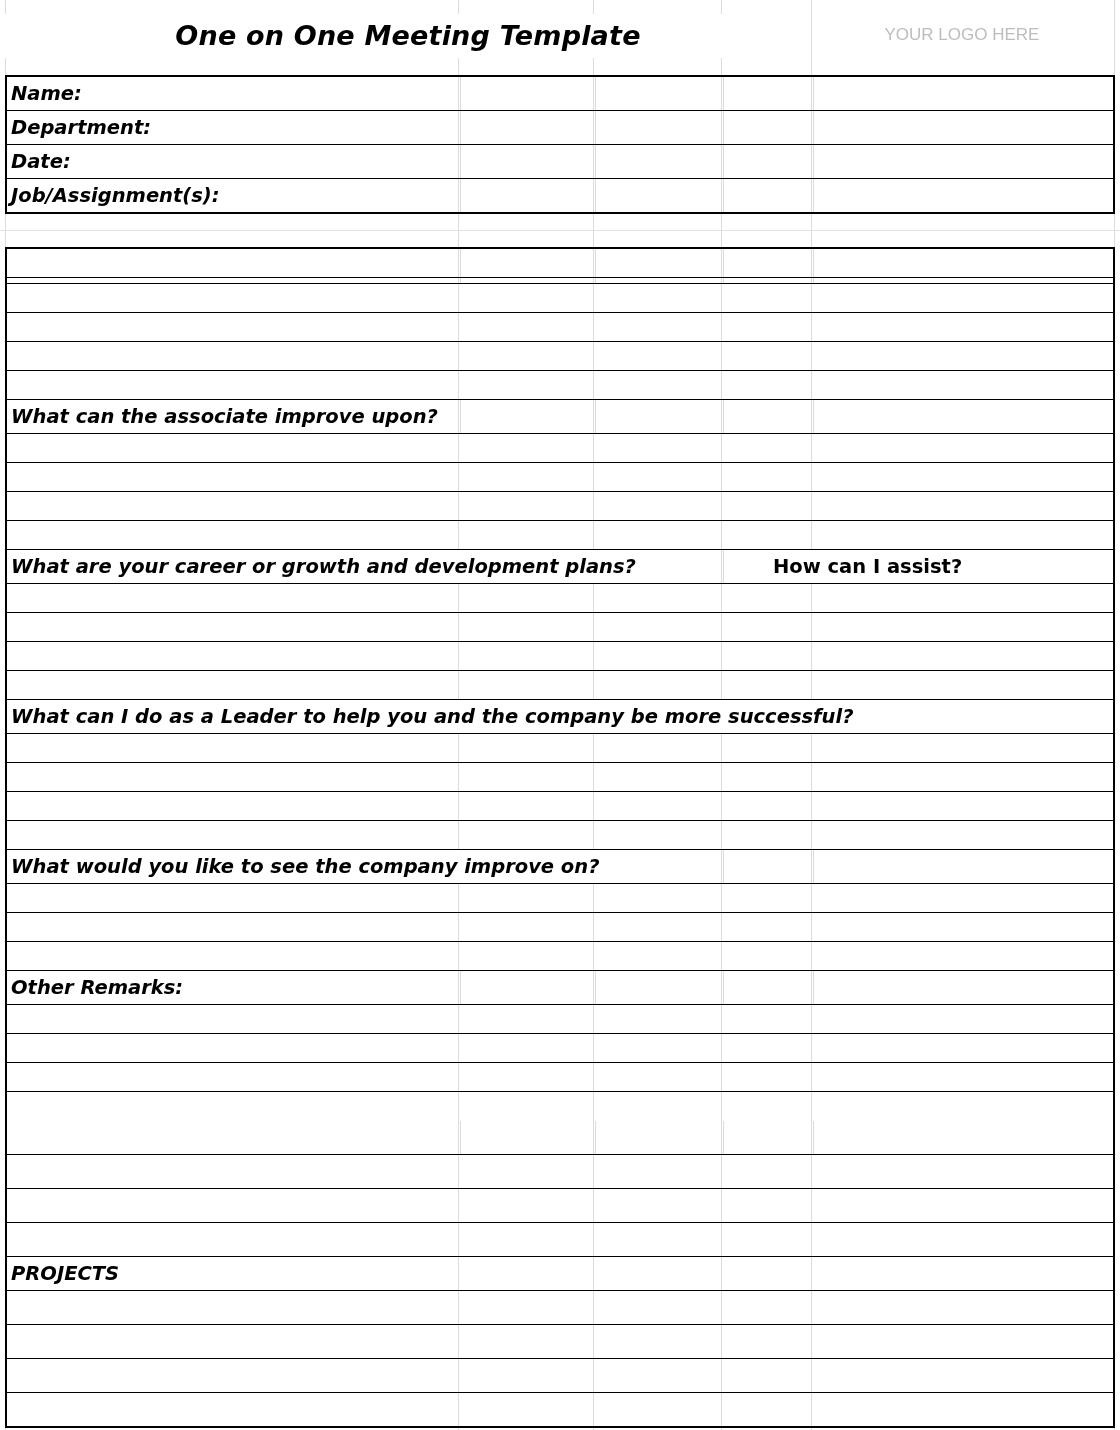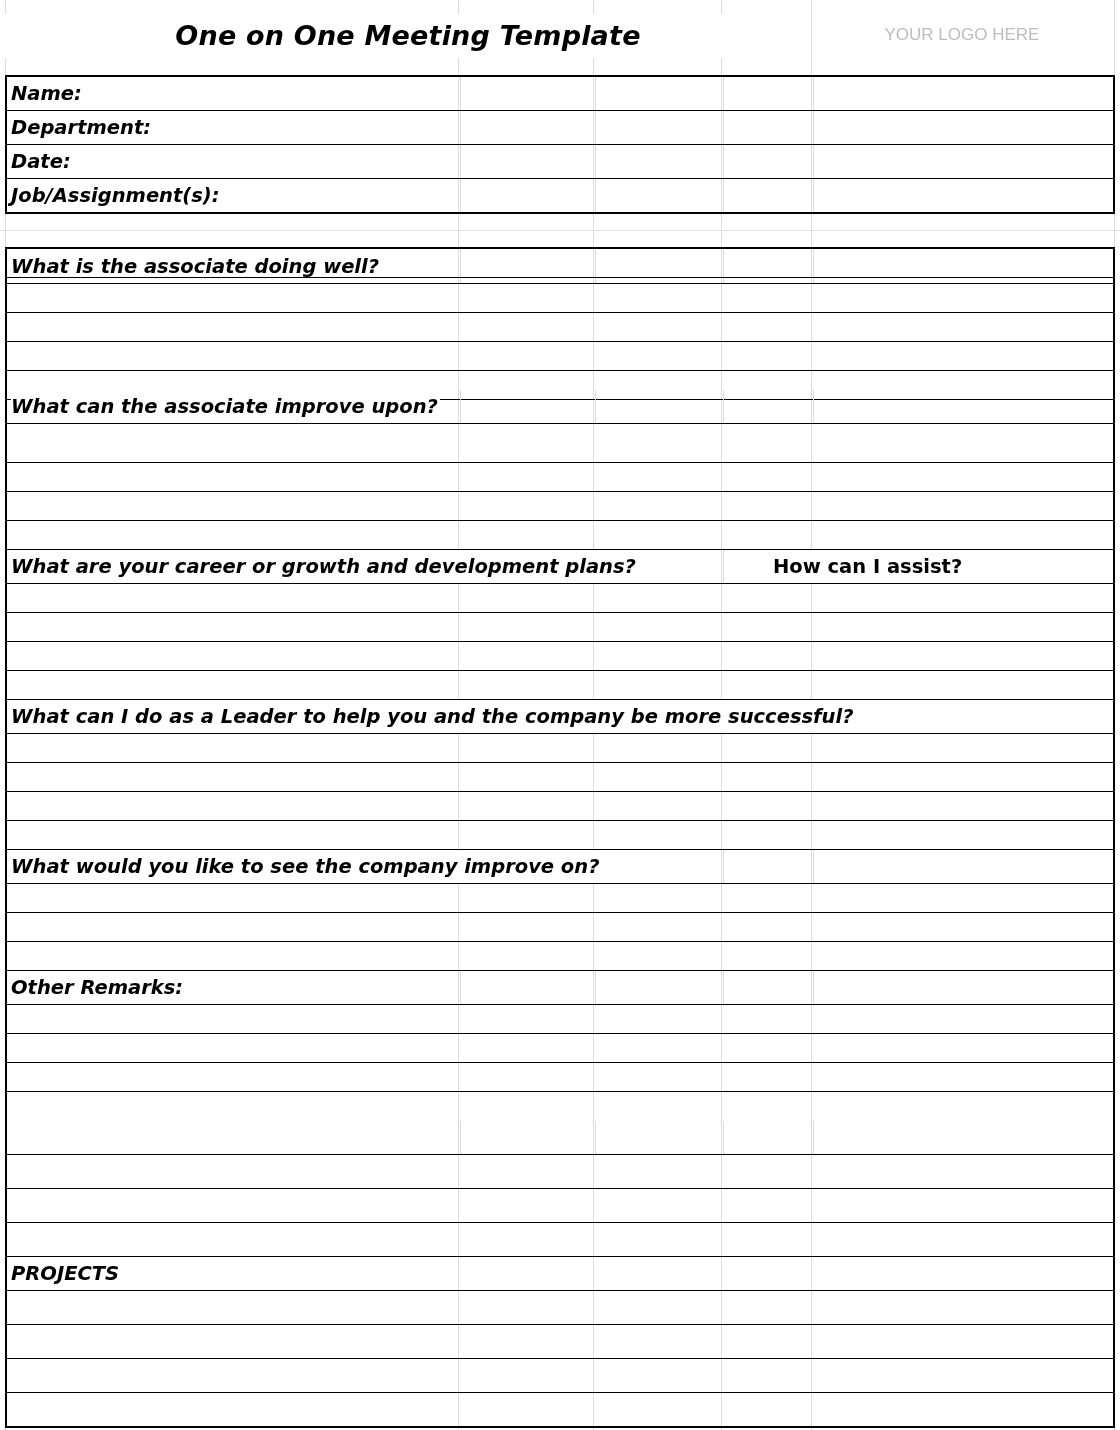--- a/index.html
+++ b/index.html
@@ -69,32 +69,31 @@
       <div class="cellsep" style="left:588px"></div>
     <div class="cellsep" style="left:716px"></div>
       <div class="cellsep" style="left:806px"></div>
     <div class="field" style="left:454px;right:0"></div>
   </div>
 </div>
 
 <div class="box" style="top:247px;height:1177px;">
 
   <div class="row line" style="top:0;height:35px;">
-    <span class="label">What is the associate doing well?</span>
     <div class="cellsep" style="left:453px"></div>
       <div class="cellsep" style="left:588px"></div>
     <div class="cellsep" style="left:716px"></div>
       <div class="cellsep" style="left:806px"></div>
   </div>
   <div class="row line" style="top:35px;height:29px;"></div>
   <div class="row line" style="top:64px;height:29px;"></div>
   <div class="row line" style="top:93px;height:29px;"></div>
   <div class="row line" style="top:122px;height:29px;"></div>
 
-  <div class="row line" style="top:141px;height:34px;">
+  <div class="row line" style="top:151px;height:34px;">
     <span class="label">What can the associate improve upon?</span>
     <div class="cellsep" style="left:453px"></div>
       <div class="cellsep" style="left:588px"></div>
     <div class="cellsep" style="left:716px"></div>
       <div class="cellsep" style="left:806px"></div>
   </div>
   <div class="row line" style="top:185px;height:29px;"></div>
   <div class="row line" style="top:214px;height:29px;"></div>
   <div class="row line" style="top:243px;height:29px;"></div>
   <div class="row line" style="top:272px;height:29px;"></div>

